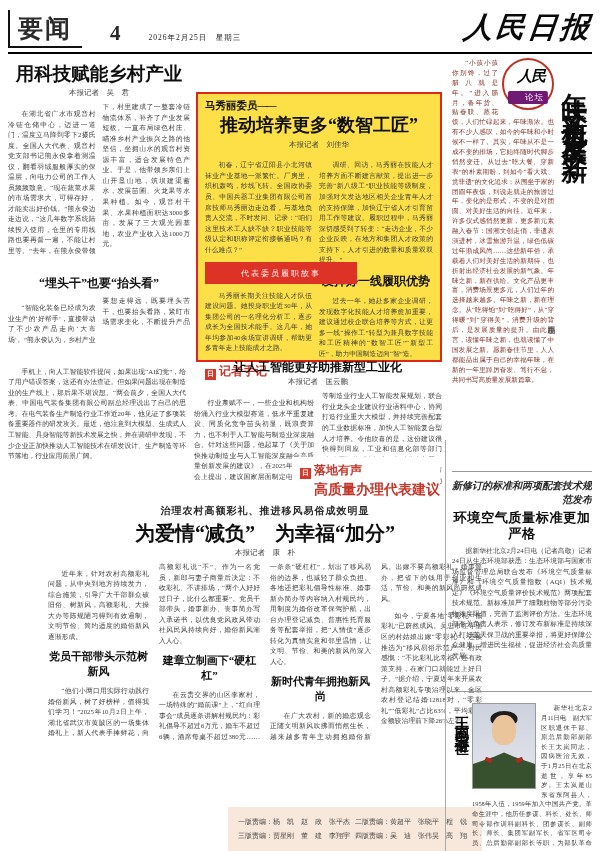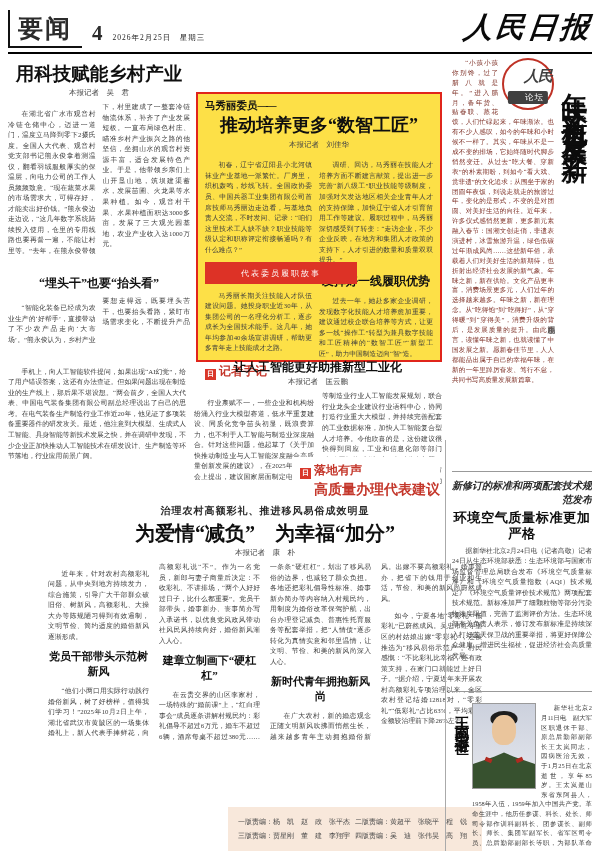--- a/index.html
+++ b/index.html
@@ -1,20 +1,20 @@
 <!DOCTYPE html>
 <html><head>
 <meta charset="utf-8">
 <style>
   html,body{margin:0;padding:0;background:#888;}
   #page{position:relative;width:600px;height:851px;background:#fff;overflow:hidden;
         font-family:"Liberation Serif","DejaVu Serif",serif;color:#2b2b2b;}
   
   .hdr{position:absolute;left:8px;top:8px;right:8px;height:42px;}
-  .hdr-left{position:absolute;left:0;top:2px;display:flex;align-items:flex-end;gap:10px;}
+  .hdr-left{position:absolute;left:0;top:2px;display:flex;align-items:flex-end;gap:28px;}
   .sec-wrap{border-left:2.5px solid #111;border-bottom:2.5px solid #111;padding:2px 10px 1px 8px;}
   .sec{font-size:25px;font-weight:bold;letter-spacing:2px;}
   .pageno{font-size:21px;font-weight:bold;padding-bottom:2px;}
   .date{font-size:7.5px;color:#222;padding-bottom:5px;letter-spacing:1px;}
   .masthead{position:absolute;right:0;top:0;font-size:29px;font-weight:bold;font-style:italic;
             letter-spacing:3px;color:#0a0a0a;transform:skewX(-6deg);}
   .hdr-rule{position:absolute;left:8px;top:52px;width:584px;height:0;border-top:2px solid #000;}
   
   .kicker{font-size:10.5px;font-weight:bold;color:#111;}
   .kicker:after{content:"——";letter-spacing:-2px;}
@@ -42,23 +42,23 @@
           padding:4px 2px 5px;margin:4px 0;}
   .banner .t1{font-size:12px;font-weight:bold;letter-spacing:1px;}
   .banner .t2{font-size:8px;margin-top:2px;letter-spacing:2px;}
   .notes{margin-top:4px;white-space:nowrap;}
   
   .colC{position:absolute;left:452px;top:58px;width:140px;height:410px;}
   .forum-body{width:102px;font-size:6.6px;line-height:1.5;text-align:justify;color:#7e3026;
               height:404px;overflow:hidden;text-indent:2em;}
   .stamp{float:right;width:48px;height:48px;border:2px solid #bf3226;border-radius:50%;
          position:relative;margin:0 0 3px 4px;background:#fff;}
-  .stamp .s1{position:absolute;top:5px;left:0;right:0;text-align:right;font-size:15px;
-             font-weight:bold;font-style:italic;color:#404040;letter-spacing:-1px;}
-  .stamp .s2{position:absolute;bottom:4px;left:50%;transform:translateX(-50%);background:#404040;
+  .stamp .s1{position:absolute;top:5px;left:0;right:0;text-align:left;font-size:15px;
+             font-weight:bold;font-style:italic;color:#000000;letter-spacing:-1px;}
+  .stamp .s2{position:absolute;bottom:4px;left:50%;transform:translateX(-50%);background:#701a75;
              color:#fff;font-size:8.5px;padding:0 4px;border-radius:2px;letter-spacing:1px;white-space:nowrap;}
   .vhead{position:absolute;right:0;top:14px;height:396px;writing-mode:vertical-rl;
          font-size:26px;font-weight:900;letter-spacing:7px;color:#0c0c0c;}
   .vauthor{position:absolute;right:36px;top:262px;writing-mode:vertical-rl;font-size:7.5px;color:#555;}
   .hlineC{position:absolute;left:452px;top:471px;width:140px;border-top:1px solid #999;}
   
   .artD{position:absolute;left:8px;top:360px;width:434px;height:141px;display:flex;gap:8px;overflow:hidden;}
   .d-col1{width:178px;flex:none;}
   .d-col1 .body{height:140px;overflow:hidden;}
   .d-right{flex:1;min-width:0;position:relative;}

